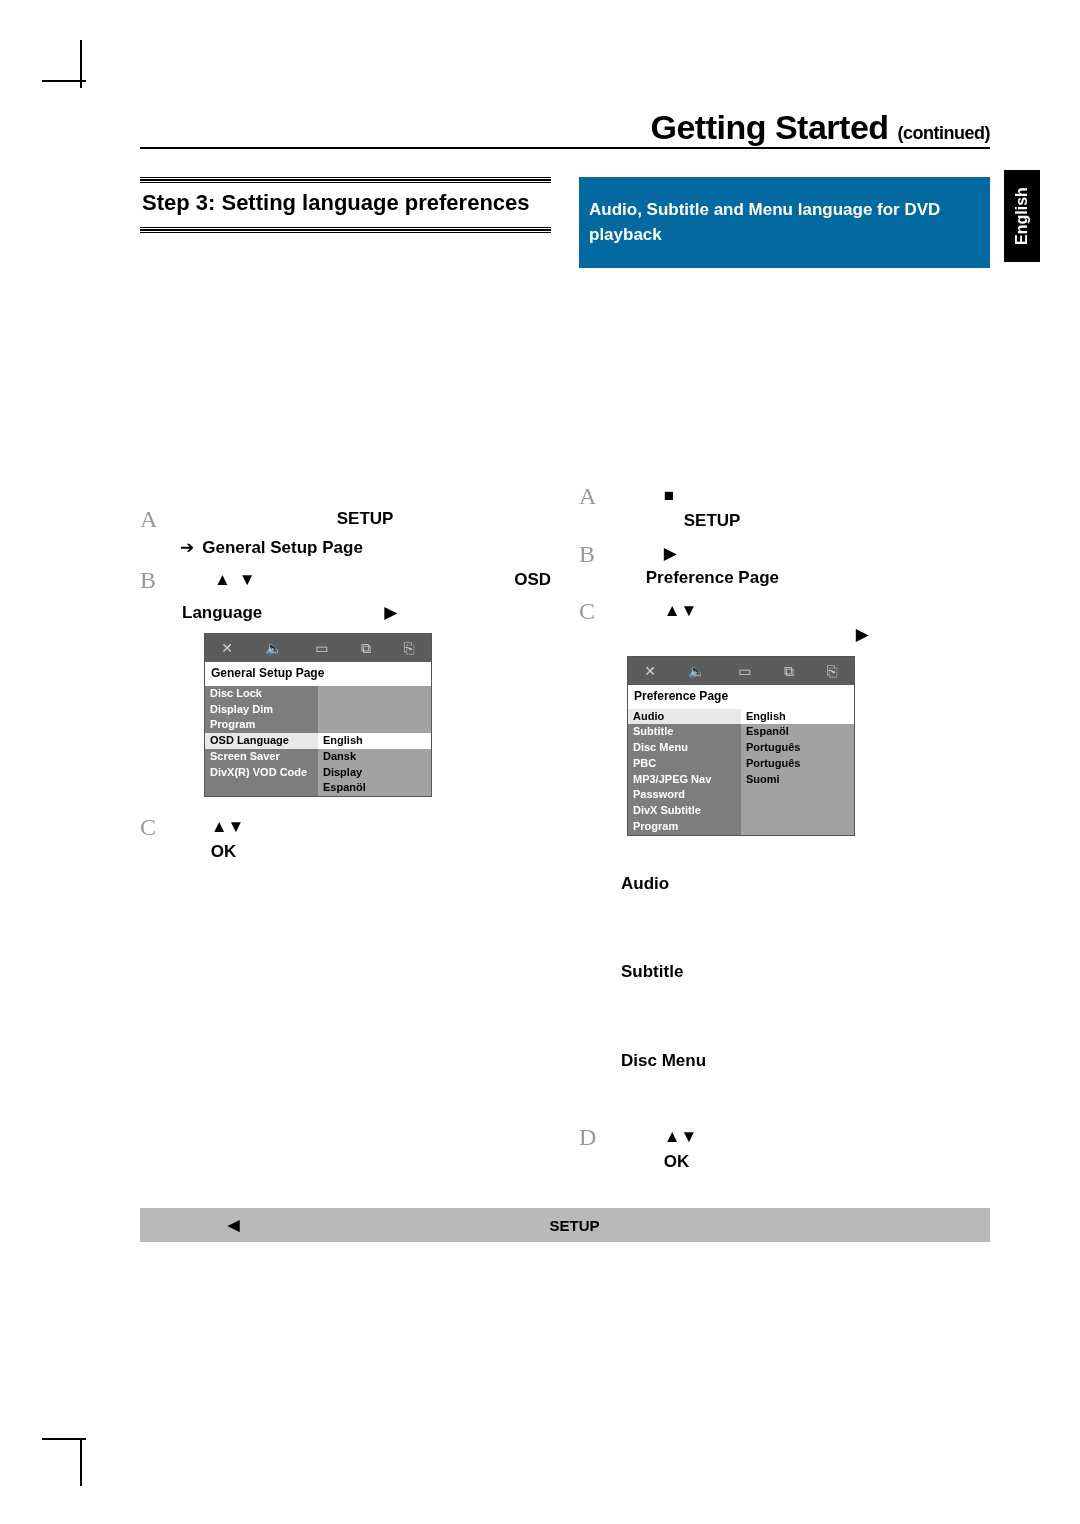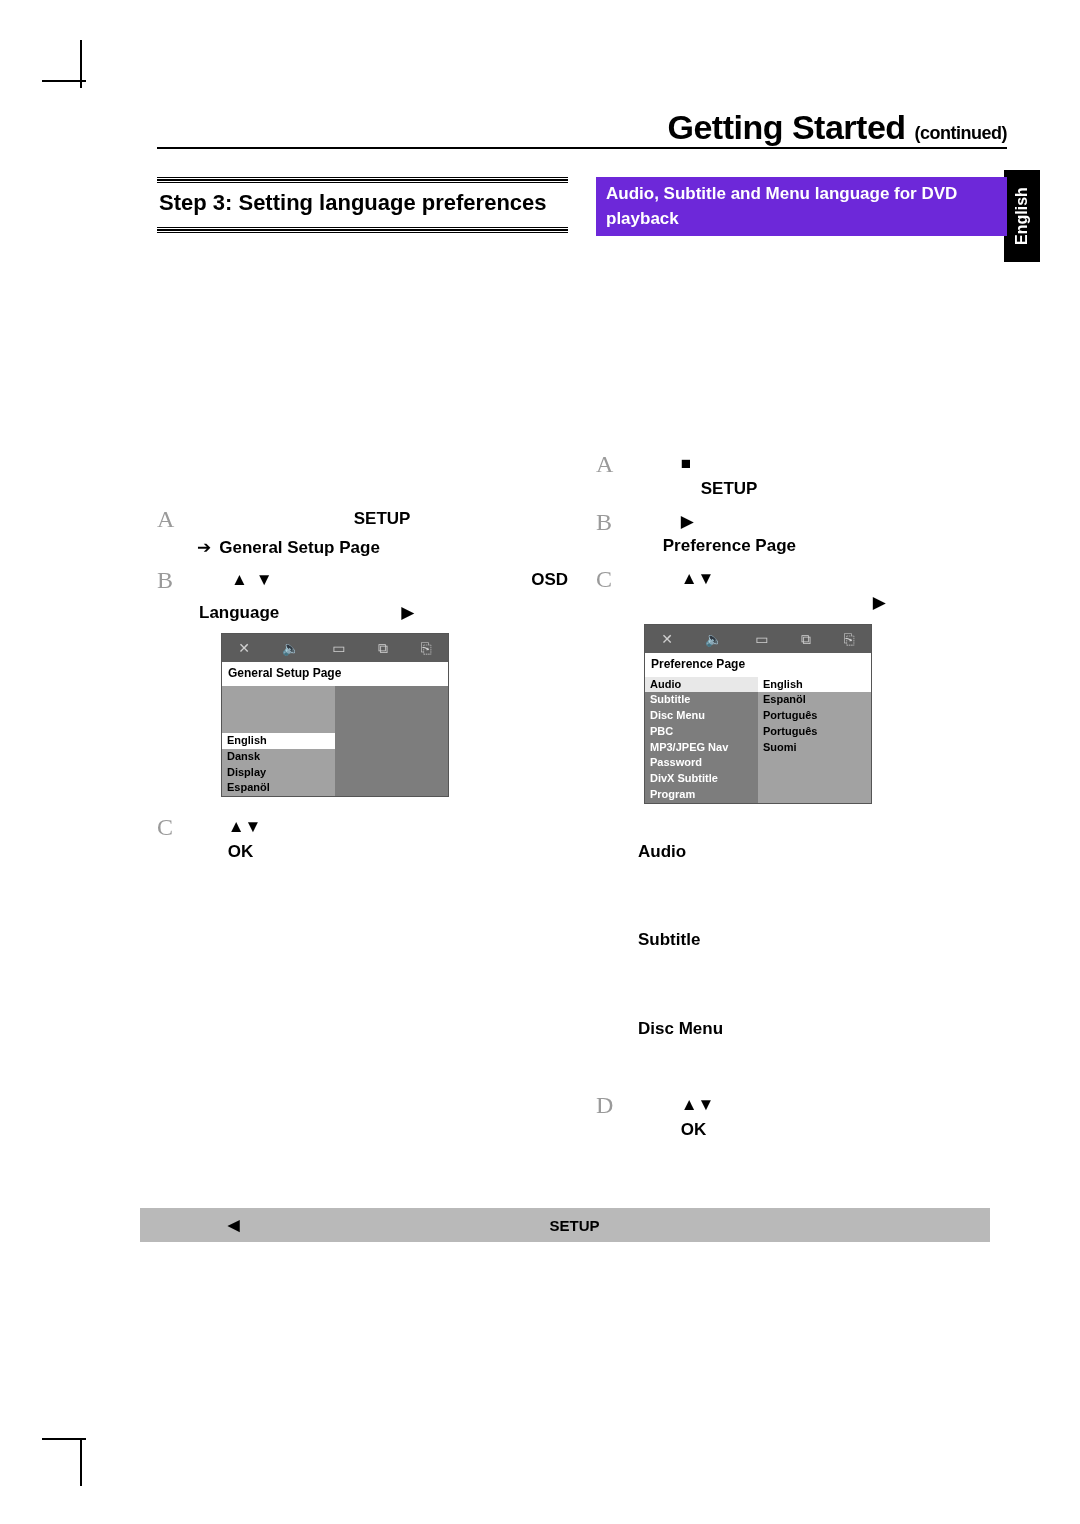--- a/index.html
+++ b/index.html
@@ -12,41 +12,41 @@
     position: relative;
   }
   .crop { position:absolute; background:#000; }
   .crop.tl-v { left:80px; top:40px; width:2px; height:48px; }
   .crop.tl-h { left:42px; top:80px; width:44px; height:2px; }
   .crop.bl-v { left:80px; top:1438px; width:2px; height:48px; }
   .crop.bl-h { left:42px; top:1438px; width:44px; height:2px; }
 
   .page {
     position:absolute;
-    left:157px; top:108px;
+    left:140px; top:108px;
     width:850px;
   }
   .heading-line { border-bottom:2px solid #000; margin-bottom:4px; }
   h1 { font-size:34px; font-weight:bold; text-align:right; letter-spacing:-0.5px; }
   h1 .cont { font-size:18px; font-weight:bold; }
 
   .lang-tab {
     position:absolute;
     left:1004px; top:170px;
     width:36px; height:92px;
     background:#000; color:#fff;
     display:flex; align-items:center; justify-content:center;
   }
   .lang-tab span { transform:rotate(-90deg); font-size:16px; font-weight:bold; }
 
   .cols { display:flex; gap:28px; margin-top:28px; }
   .col { flex:1; font-size:17px; line-height:1.45; }
   .rule2 { border-top:3px double #000; border-bottom:3px double #000; height:6px; }
   .step-title { font-size:22px; font-weight:bold; padding:4px 0 8px 2px; }
-  .subhead { background:#6d28d9; color:#fff; font-weight:bold; padding:5px 10px; font-size:17px; margin-bottom:10px; }
+  .subhead { background:#0369a1; color:#fff; font-weight:bold; padding:21px 10px; font-size:17px; margin-bottom:10px; }
 
   .step { display:flex; align-items:flex-start; gap:16px; margin:8px 0 4px 0; }
   .letter { font-family:Georgia,serif; font-size:24px; color:#9a9a9a; width:26px; flex-shrink:0; line-height:1; }
   .step .body { flex:1; }
   .bold { font-weight:bold; }
   .arrow-line { display:flex; align-items:center; gap:8px; margin:2px 0 2px 40px;}
   .sym { font-family: Arial, sans-serif; display:inline-block; }
 
   .menu {
     width:228px; margin:8px 0 8px 64px;
@@ -146,20 +146,28 @@
       <div class="menu">
         <div class="iconbar">
           <span>✕</span>
           <span>🔈</span>
           <span>▭</span>
           <span>⧉</span>
           <span>⎘</span>
         </div>
         <div class="mtitle">General Setup Page</div>
         <div class="mbody">
+          <div class="mleft">
+            <div class="mrow">Disc Lock</div>
+            <div class="mrow">Display Dim</div>
+            <div class="mrow">Program</div>
+            <div class="mrow sel">OSD Language</div>
+            <div class="mrow">Screen Saver</div>
+            <div class="mrow">DivX(R) VOD Code</div>
+          </div>
           <div class="mright">
             <div class="mrow">&nbsp;</div>
             <div class="mrow">&nbsp;</div>
             <div class="mrow">&nbsp;</div>
             <div class="mrow sel">English</div>
             <div class="mrow">Dansk</div>
             <div class="mrow">Display</div>
             <div class="mrow">Espanöl</div>
           </div>
         </div>

